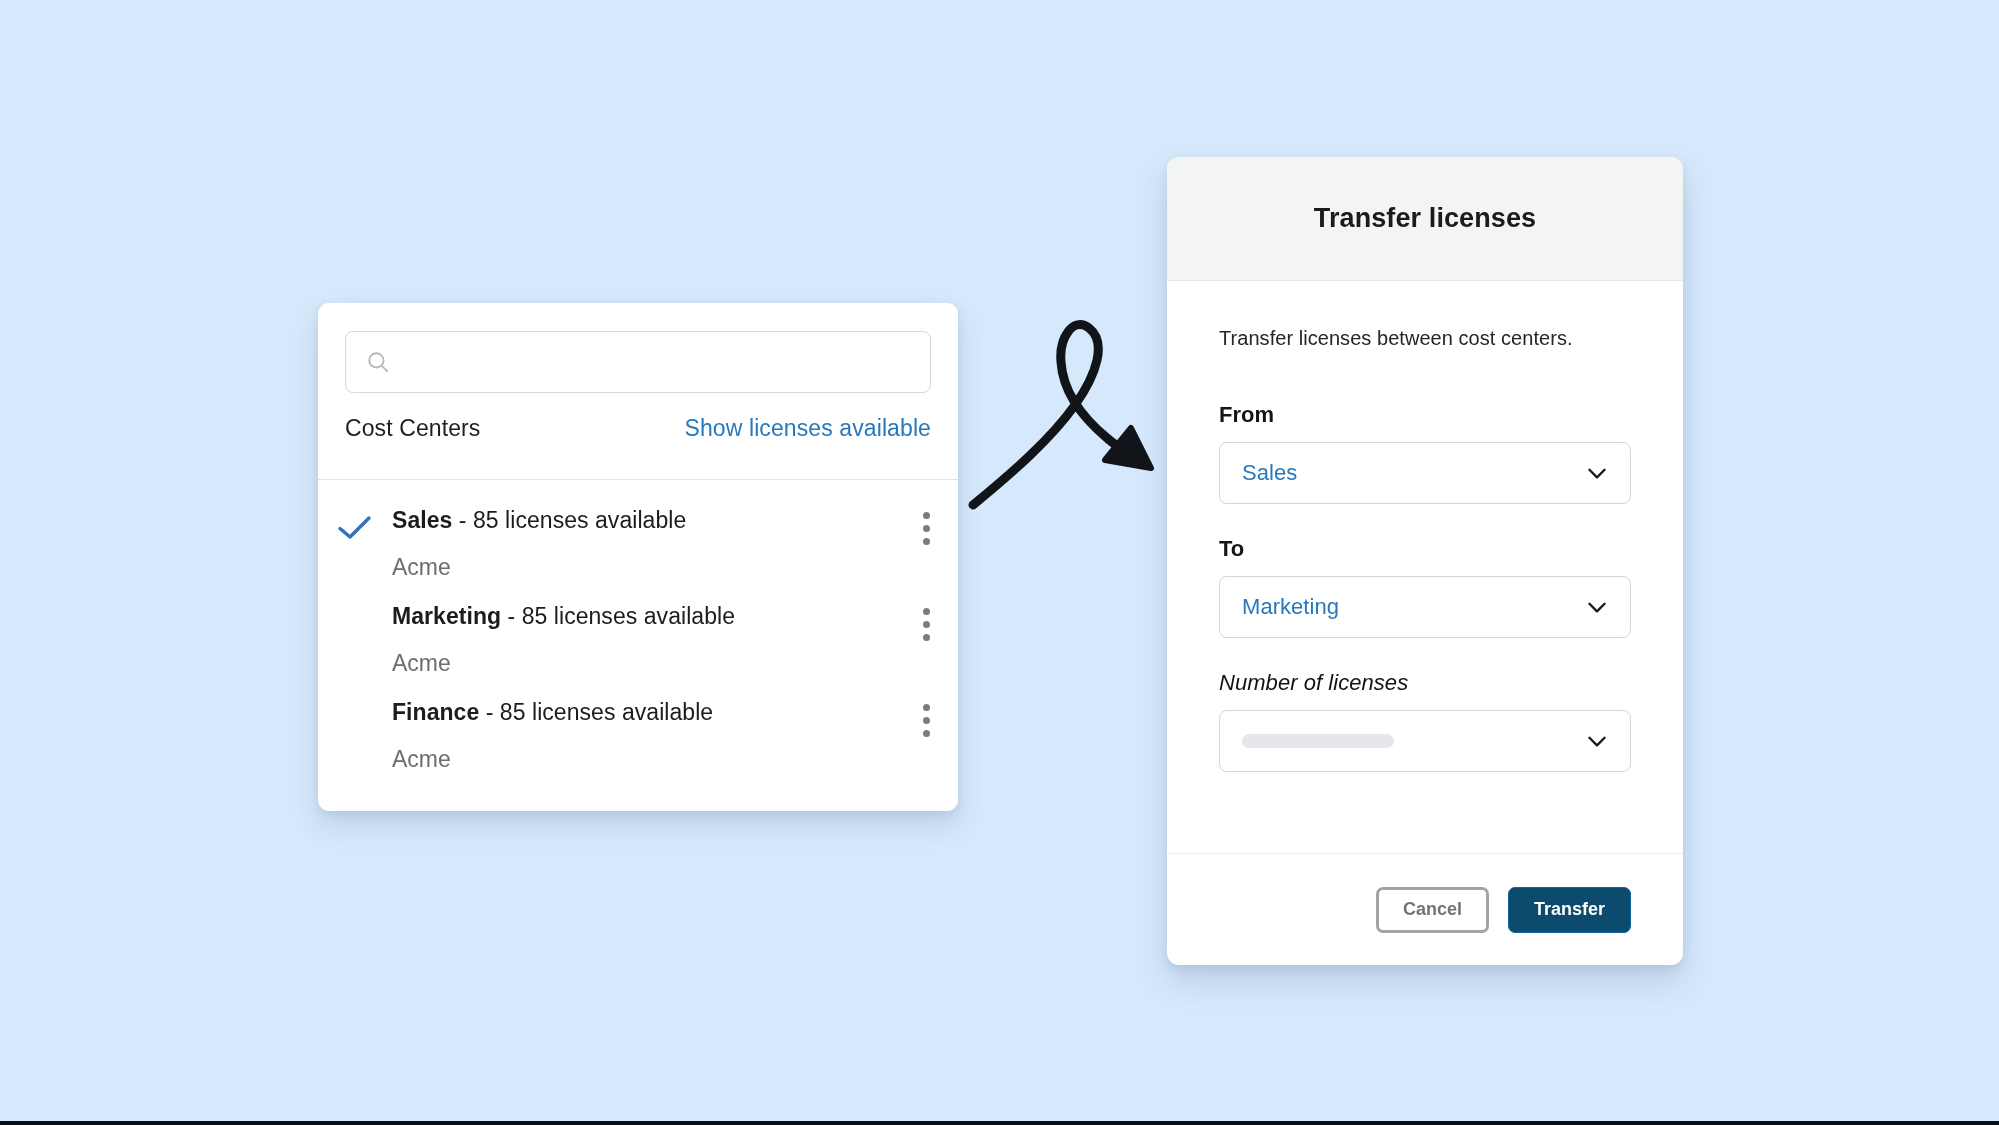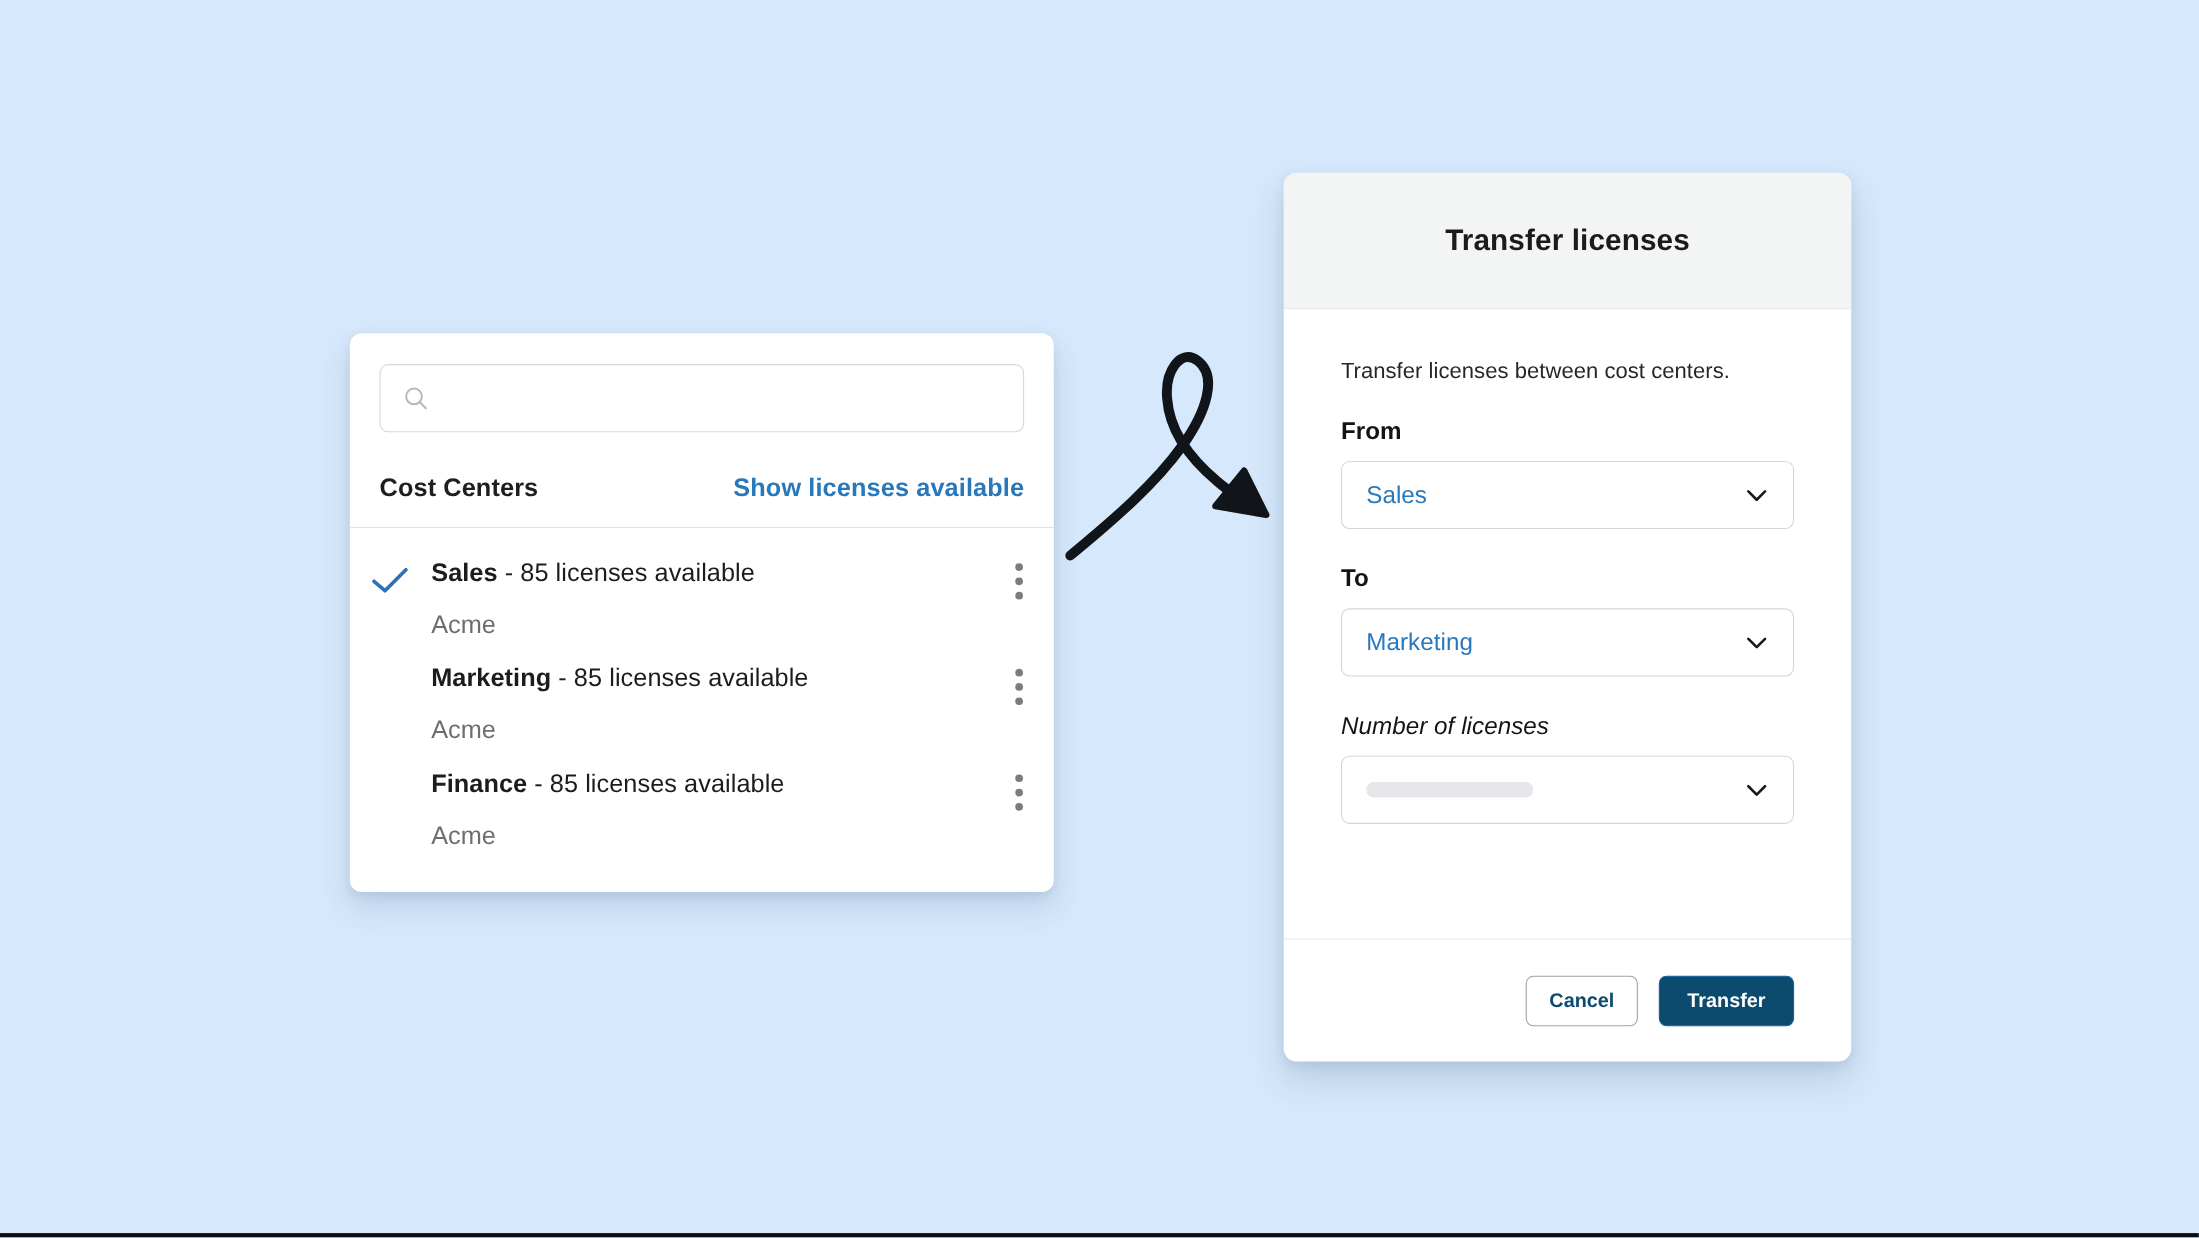--- a/index.html
+++ b/index.html
@@ -72,23 +72,22 @@
     height: 100%;
     padding: 0;
   }
   .list-head {
     position: absolute;
     left: 27px;
     top: 112px;
     width: 586px;
     height: 56px;
     display: flex;
-    align-items: center;
+    align-items: flex-start;
     justify-content: space-between;
-    font-weight: bold;
   }
   .list-head-title {
     font-size: 23px;
     color: #1e1e1e;
     letter-spacing: 0.1px;
   }
   .list-head-link {
     font-size: 23px;
     color: #2878bc;
     cursor: pointer;
@@ -199,21 +198,21 @@
     letter-spacing: 0.1px;
   }
   .dlg-body {
     flex: 1;
     padding: 46px 52px 0 52px;
     box-sizing: border-box;
   }
   .dlg-desc {
     font-size: 20px;
     color: #262626;
-    margin: 0 0 29px 0;
+    margin: 0 0 52px 0;
     letter-spacing: 0.05px;
   }
   .field-label {
     font-size: 22px;
     font-weight: bold;
     color: #141414;
     margin-bottom: 14px;
     letter-spacing: 0.05px;
   }
   .field-label.light { font-weight: normal; font-style: italic; }
@@ -264,23 +263,23 @@
     border-radius: 7px;
     cursor: pointer;
     box-sizing: border-box;
     height: 46px;
     display: inline-flex;
     align-items: center;
     justify-content: center;
   }
   .btn-cancel {
     background: #ffffff;
-    color: #0c4a6e;
-    border: 1px solid #a3a3a3;
-    width: 102px;
+    color: #737373;
+    border: 3px solid #a3a3a3;
+    width: 113px;
   }
   .btn-transfer {
     background: #0c4a6e;
     color: #ffffff;
     border: 1px solid #12649f;
     width: 123px;
   }
 </style>
 </head>
 <body>

